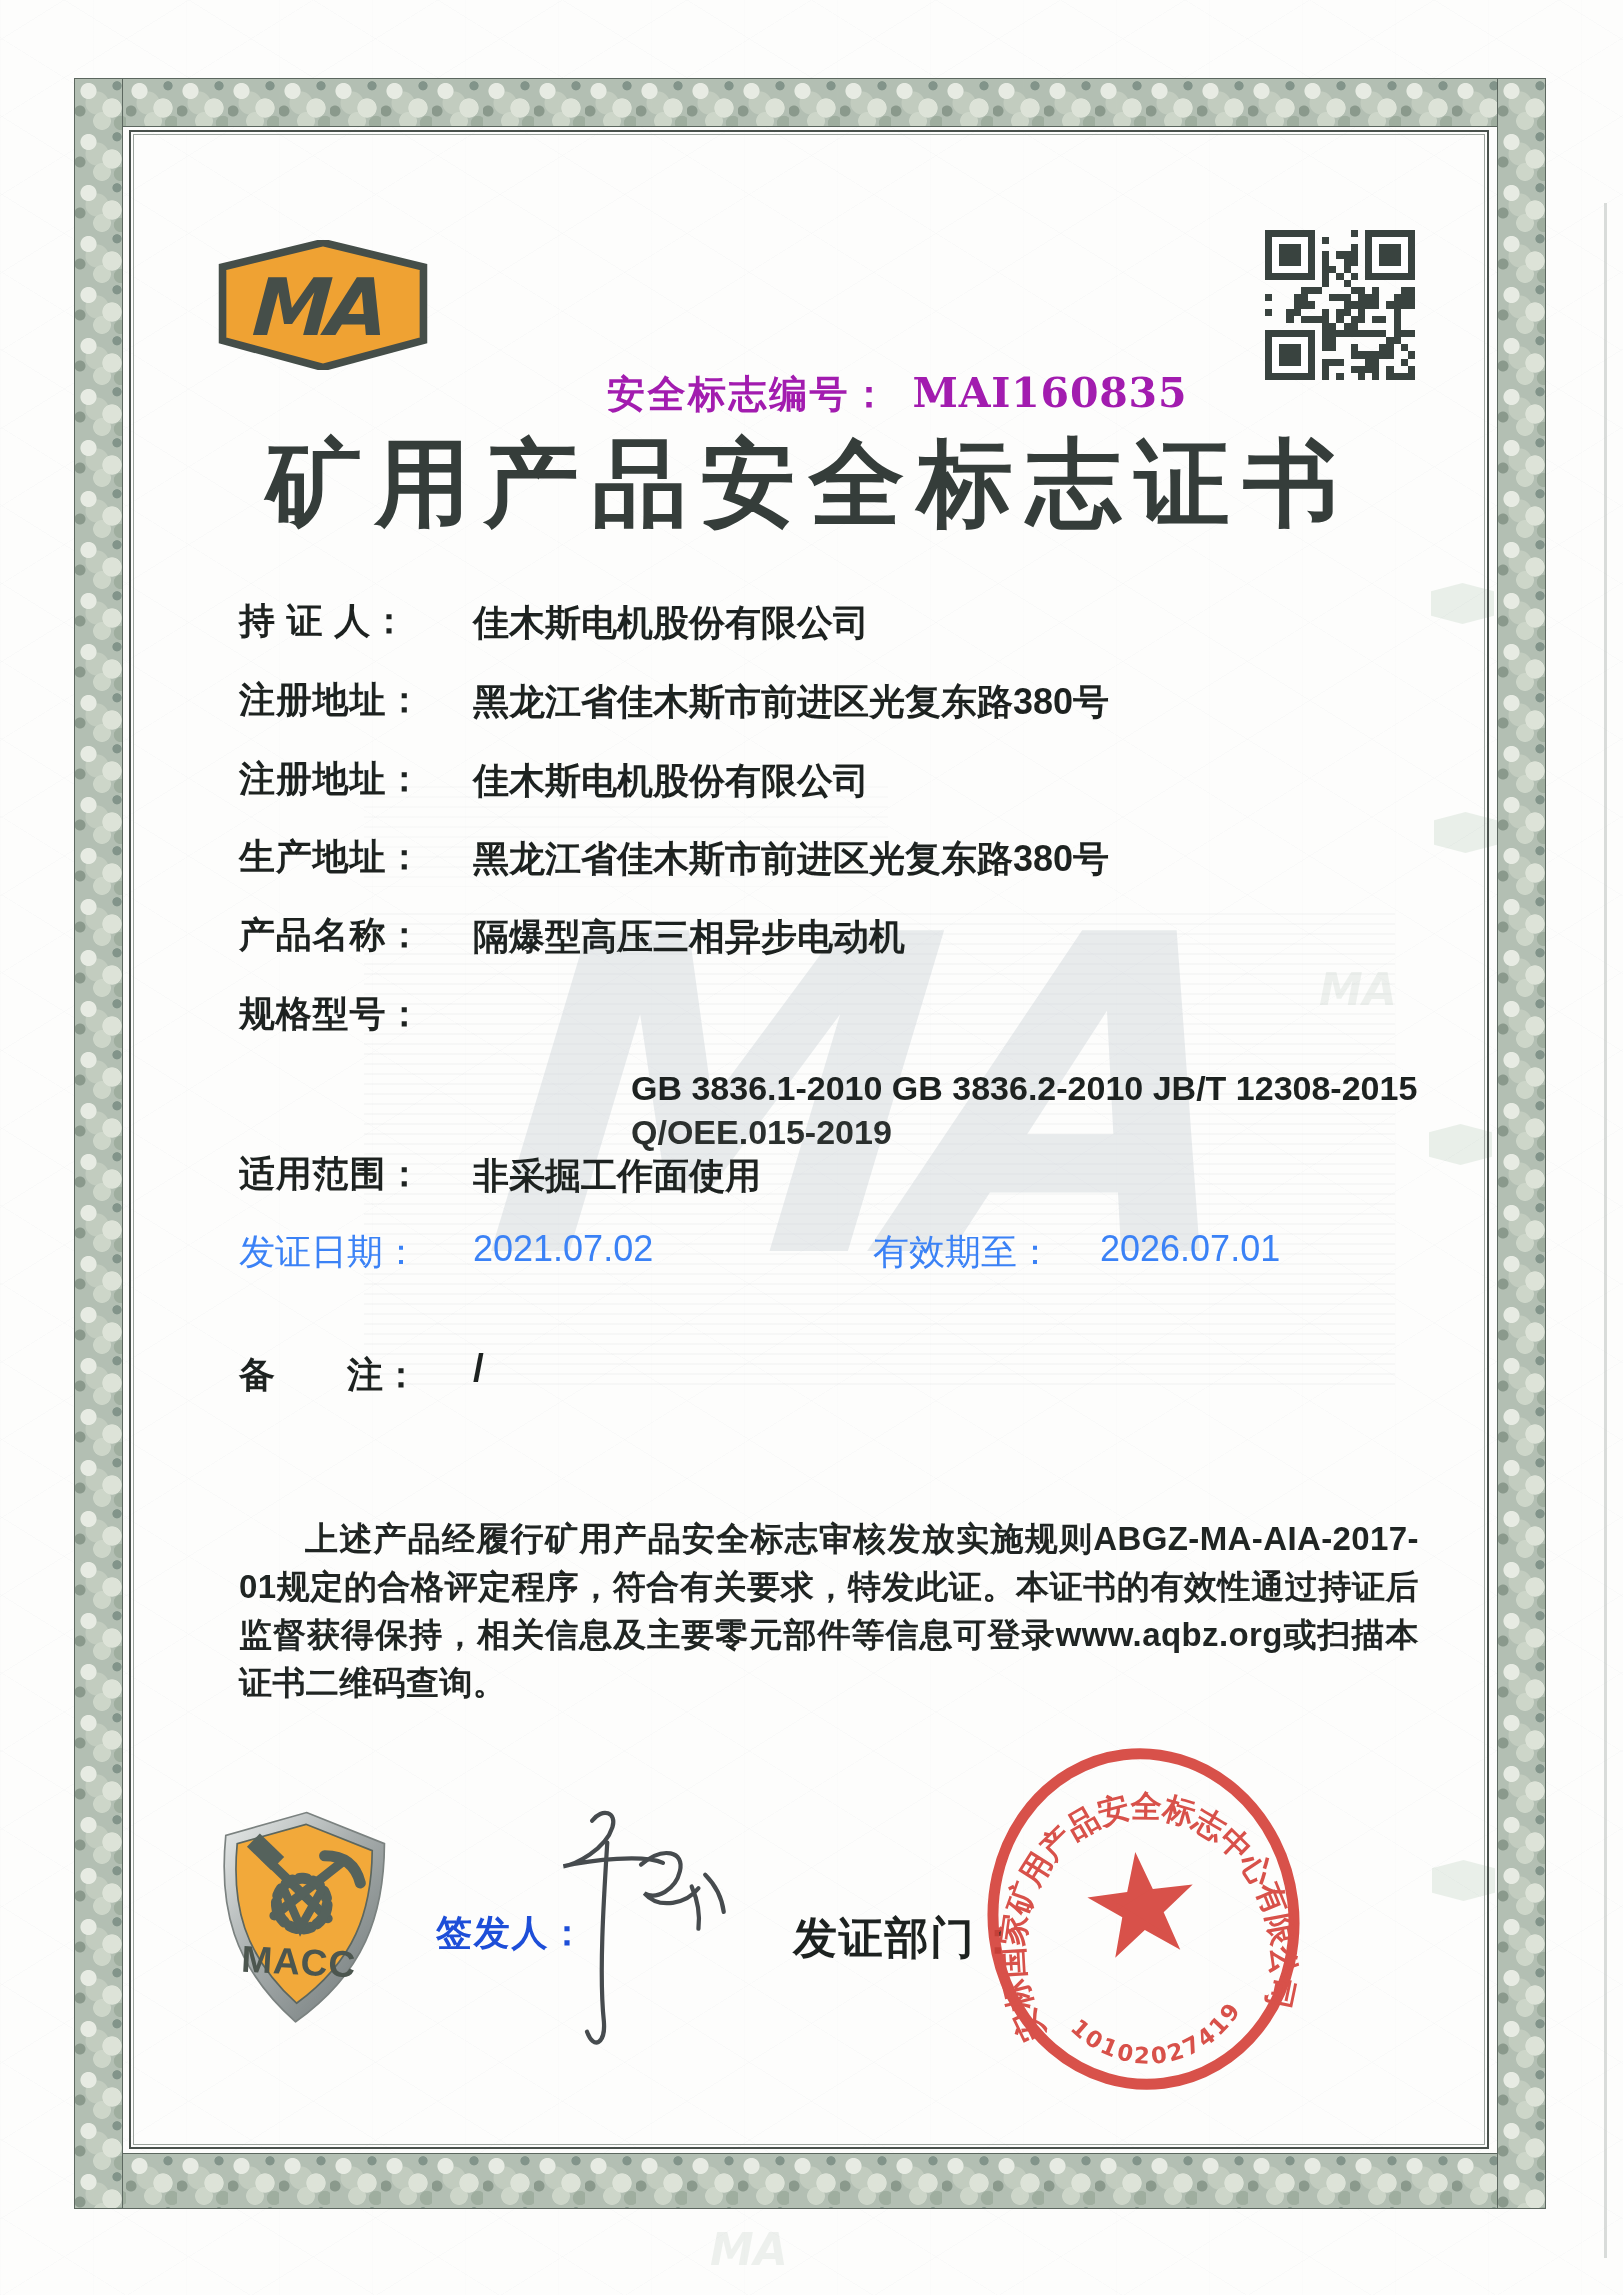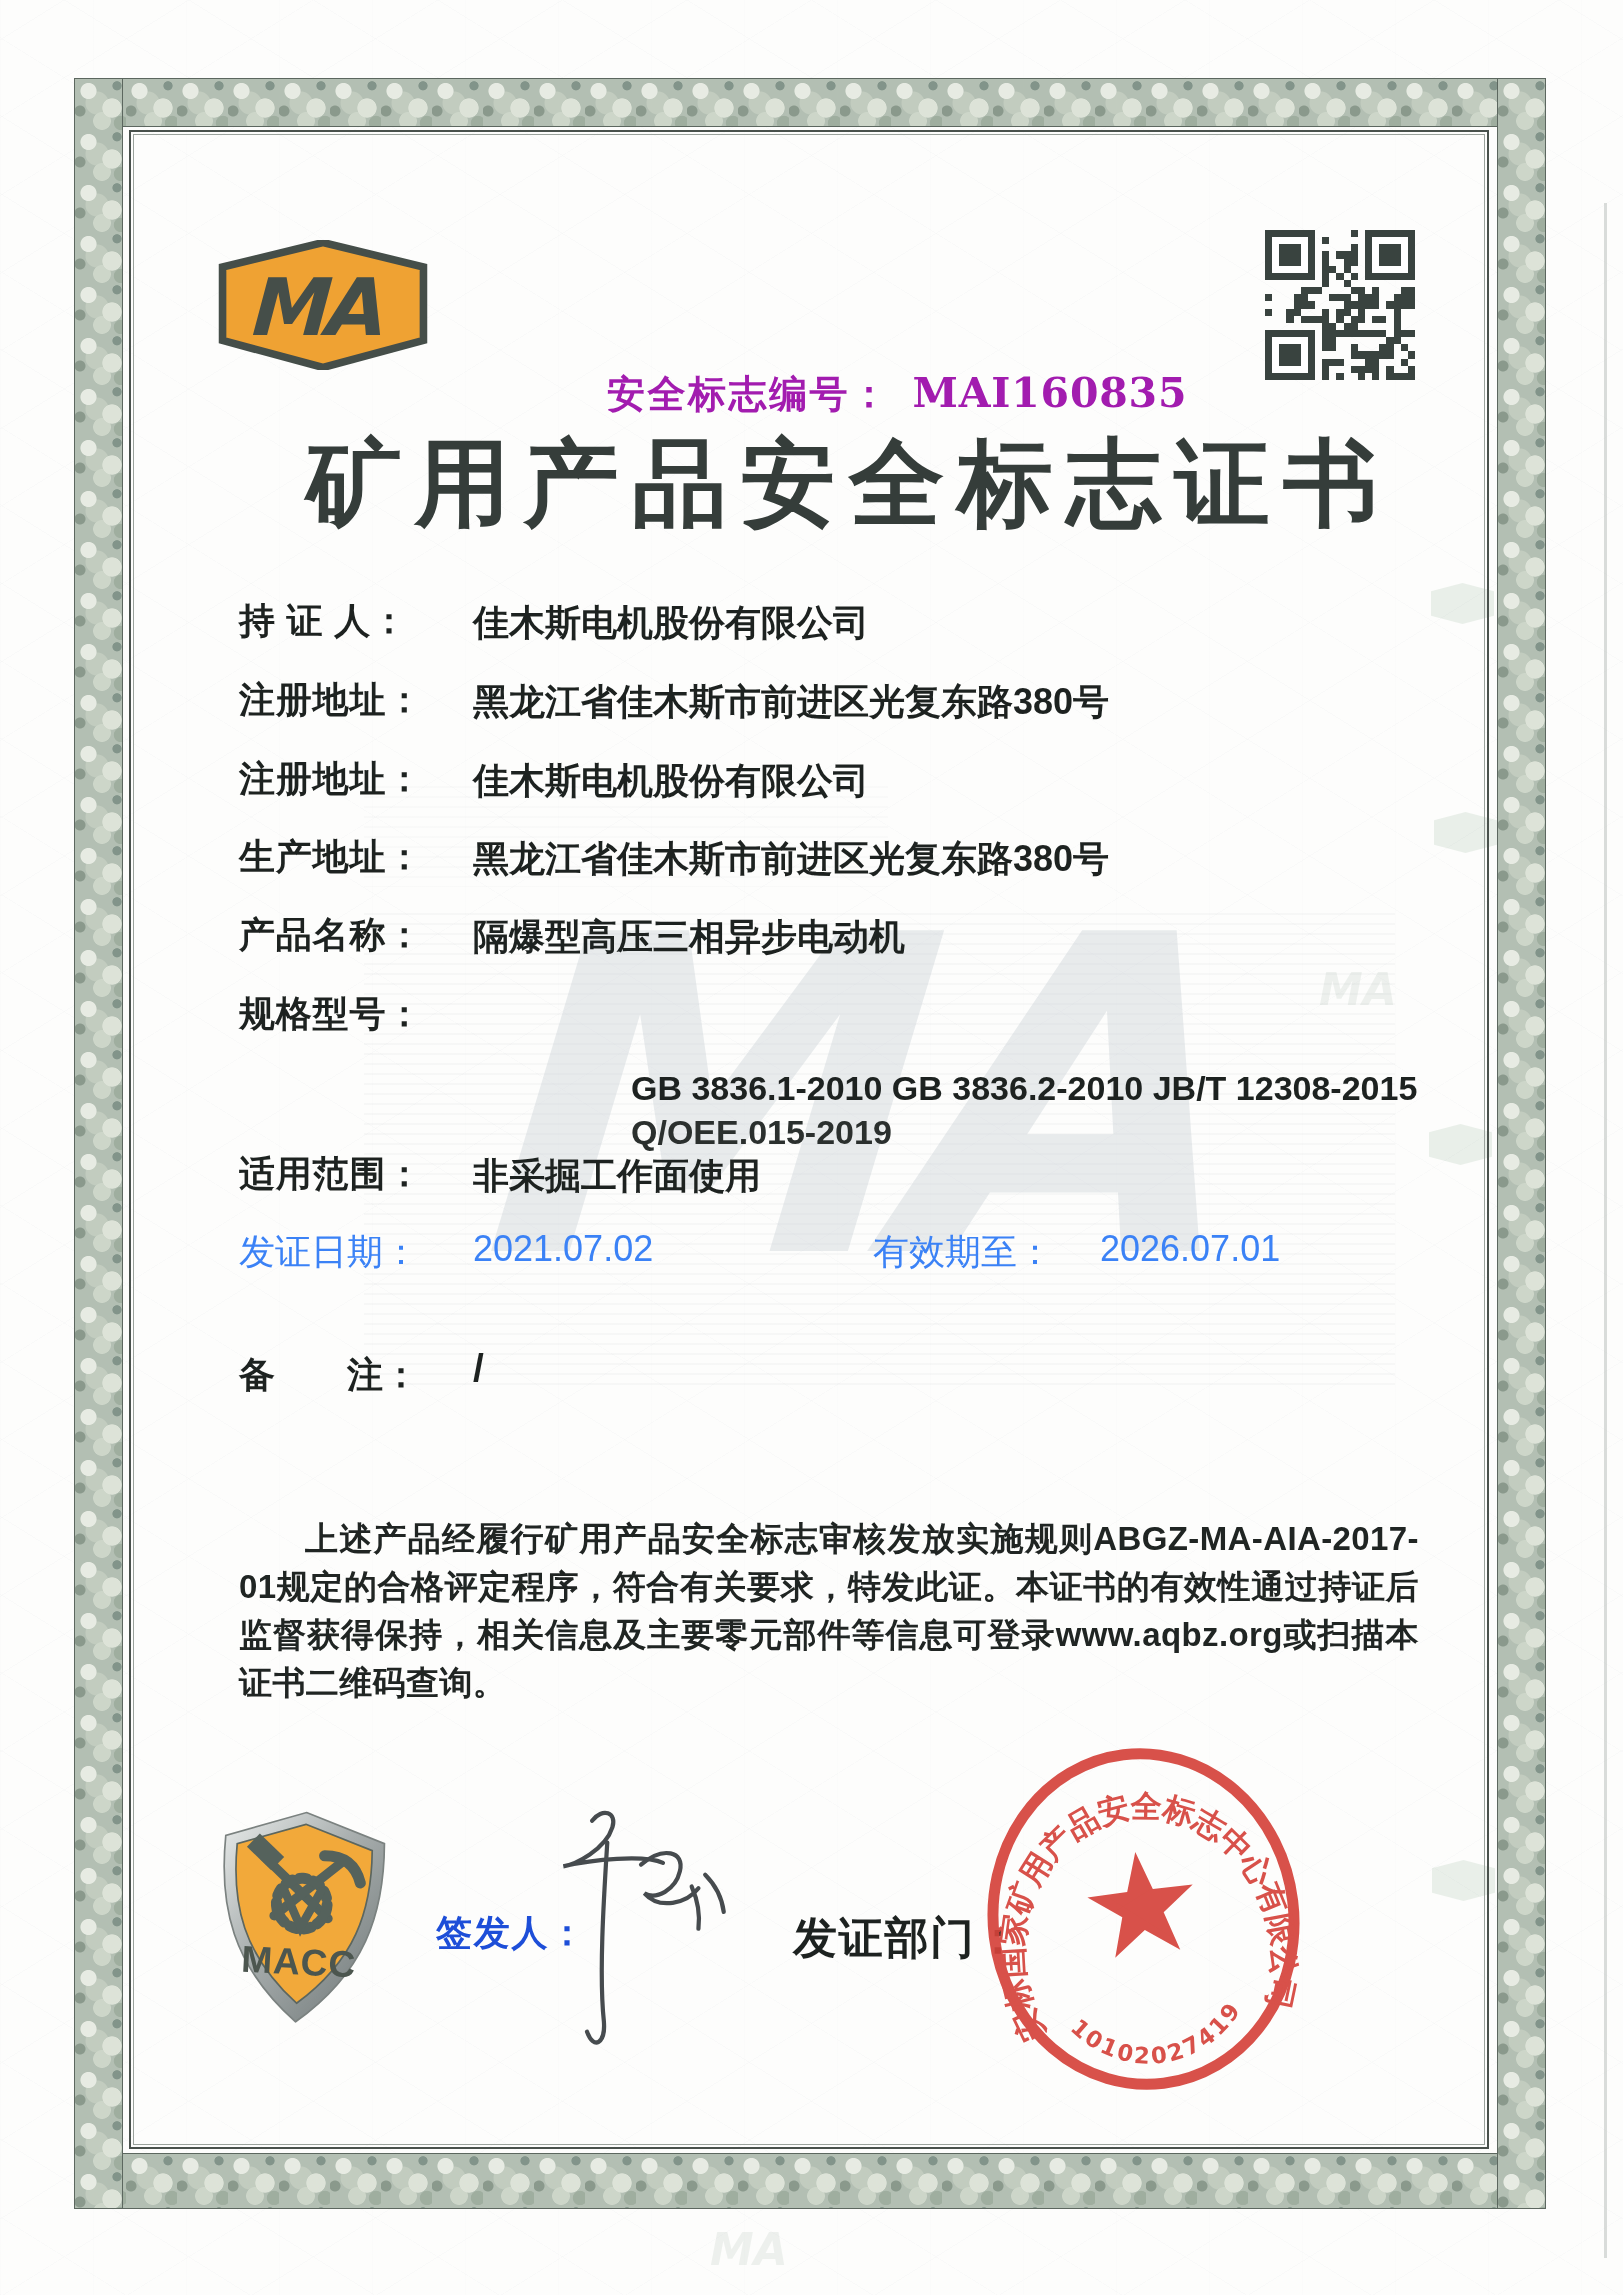--- a/index.html
+++ b/index.html
@@ -53,21 +53,21 @@
   .ma-logo{position:absolute;left:214px;top:240px;width:218px;height:130px;}
   .cert-no{position:absolute;left:607px;top:369px;font-size:38px;font-weight:700;
     color:#a21caf;letter-spacing:2.5px;white-space:nowrap;}
   .cert-no .num{font-family:"DejaVu Serif", serif;font-weight:700;font-size:41px;
     letter-spacing:0.8px;margin-left:22px;}
   .qr{position:absolute;left:1265px;top:230px;width:150px;height:150px;}
 
   
   .doc-title{position:absolute;left:129px;top:421px;width:1360px;text-align:center;
     font-family:"Liberation Serif", serif;font-weight:900;font-size:95px;
-    letter-spacing:13.5px;color:#353d3a;white-space:nowrap;padding-left:40px;}
+    letter-spacing:13.5px;color:#353d3a;white-space:nowrap;}
 
   
   .row{position:absolute;left:239px;width:1201px;height:47px;font-size:36px;
     font-weight:700;color:#22272  5;white-space:nowrap;}
   .row .label{position:absolute;left:0;top:0;letter-spacing:0.8px;color:#1f2423;}
   .row .value{position:absolute;left:234px;top:1.7px;font-weight:700;color:#16191   8;}
   .row .value, .row .label{color:#1d2220;}
   .r0{top:597px}.r1{top:676px}.r2{top:755px}.r3{top:833px}
   .r4{top:911px}.r5{top:990px}.r6{top:1067px}.r7{top:1150px}
   .r6 .value{left:392px;font-size:34px;}

